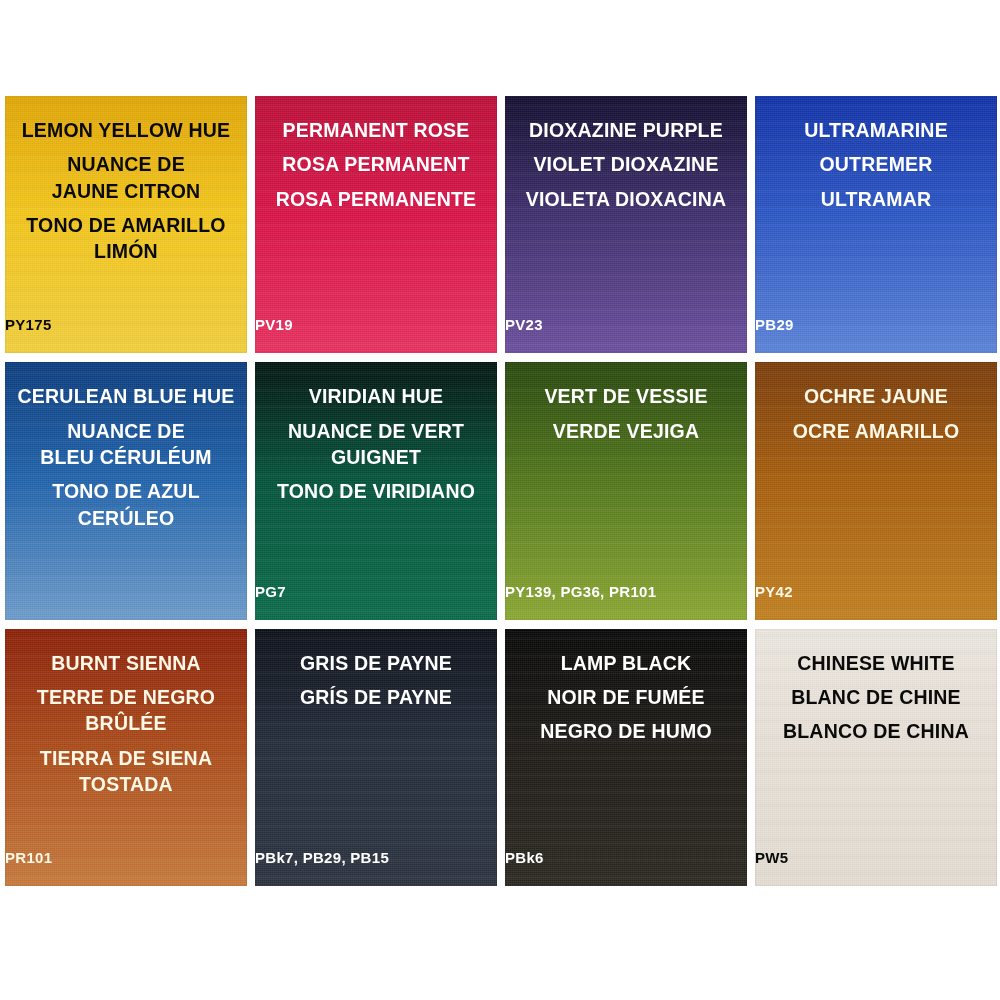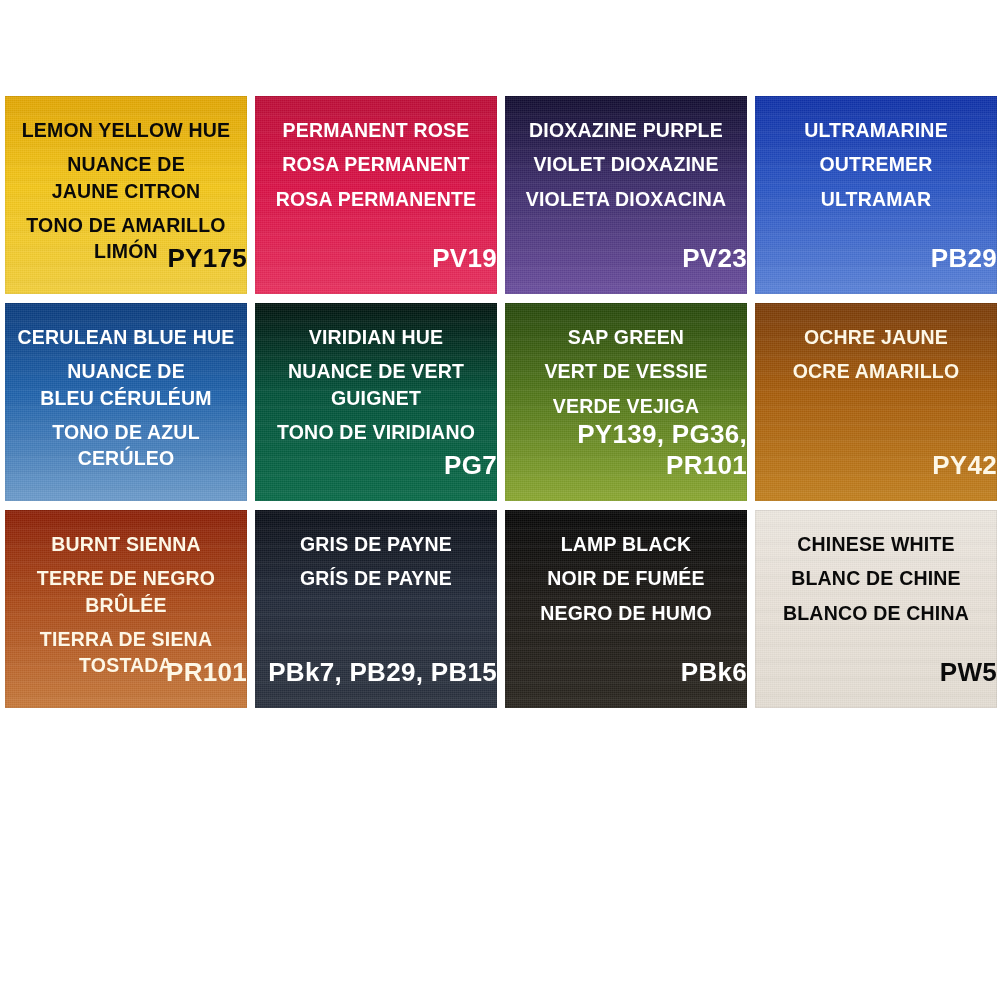--- a/index.html
+++ b/index.html
@@ -13,21 +13,21 @@
     height: 1000px;
     font-family: "Liberation Sans", sans-serif;
     overflow: hidden;
   }
 
   #swatch-grid {
     position: absolute;
     left: 5px;
     top: 96px;
     width: 992px;
-    height: 612px;
+    height: 790px;
     display: grid;
     grid-template-columns: repeat(4, 1fr);
     grid-template-rows: repeat(3, 1fr);
     column-gap: 8px;
     row-gap: 9px;
   }
 
   .swatch {
     position: relative;
     overflow: hidden;
@@ -52,22 +52,22 @@
     margin: 0 0 8px 0;
     white-space: pre-line;
   }
   .swatch-name:last-child { margin-bottom: 0; }
 
   .swatch-code {
     position: absolute;
     left: 0;
     right: 0;
     bottom: 20px;
-    text-align: right;
-    font-size: 26px;
+    text-align: left;
+    font-size: 15px;
     font-weight: bold;
     letter-spacing: 0.3px;
   }
 
   
   .text-light .swatch-name,
   .text-light .swatch-code { color: #ffffff; }
   .text-dark .swatch-name,
   .text-dark .swatch-code { color: #0a0a0a; }
   .text-cream .swatch-name,
@@ -193,21 +193,20 @@
         <div class="swatch-code">PG7</div>
       </div>
     </div>
     <div class="swatch">
       <div class="swatch-body" style="background: linear-gradient(rgb(39, 72, 12) 0%, rgb(81, 118, 26) 45%, rgb(139, 168, 50) 100%);"></div>
       <div class="wash"></div>
       <div class="grain"></div>
       <div class="hairline"></div>
       <div class="swatch-content text-light">
         <div class="swatch-names">
-          <div class="swatch-name">SAP GREEN</div>
           <div class="swatch-name">VERT DE VESSIE</div>
           <div class="swatch-name">VERDE VEJIGA</div>
         </div>
         <div class="swatch-code">PY139, PG36, PR101</div>
       </div>
     </div>
     <div class="swatch">
       <div class="swatch-body" style="background: linear-gradient(rgb(122, 60, 10) 0%, rgb(167, 93, 12) 45%, rgb(194, 128, 31) 100%);"></div>
       <div class="wash"></div>
       <div class="grain"></div>

